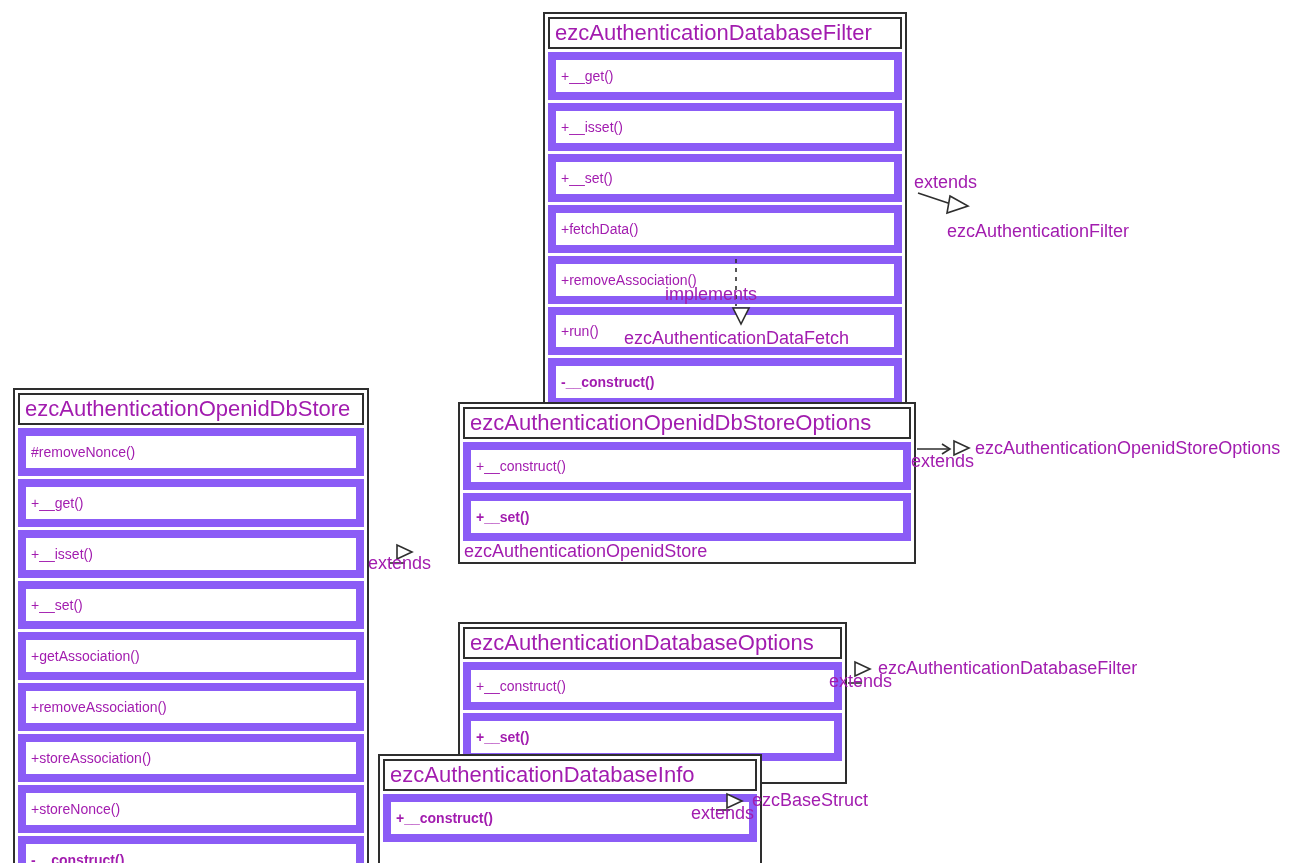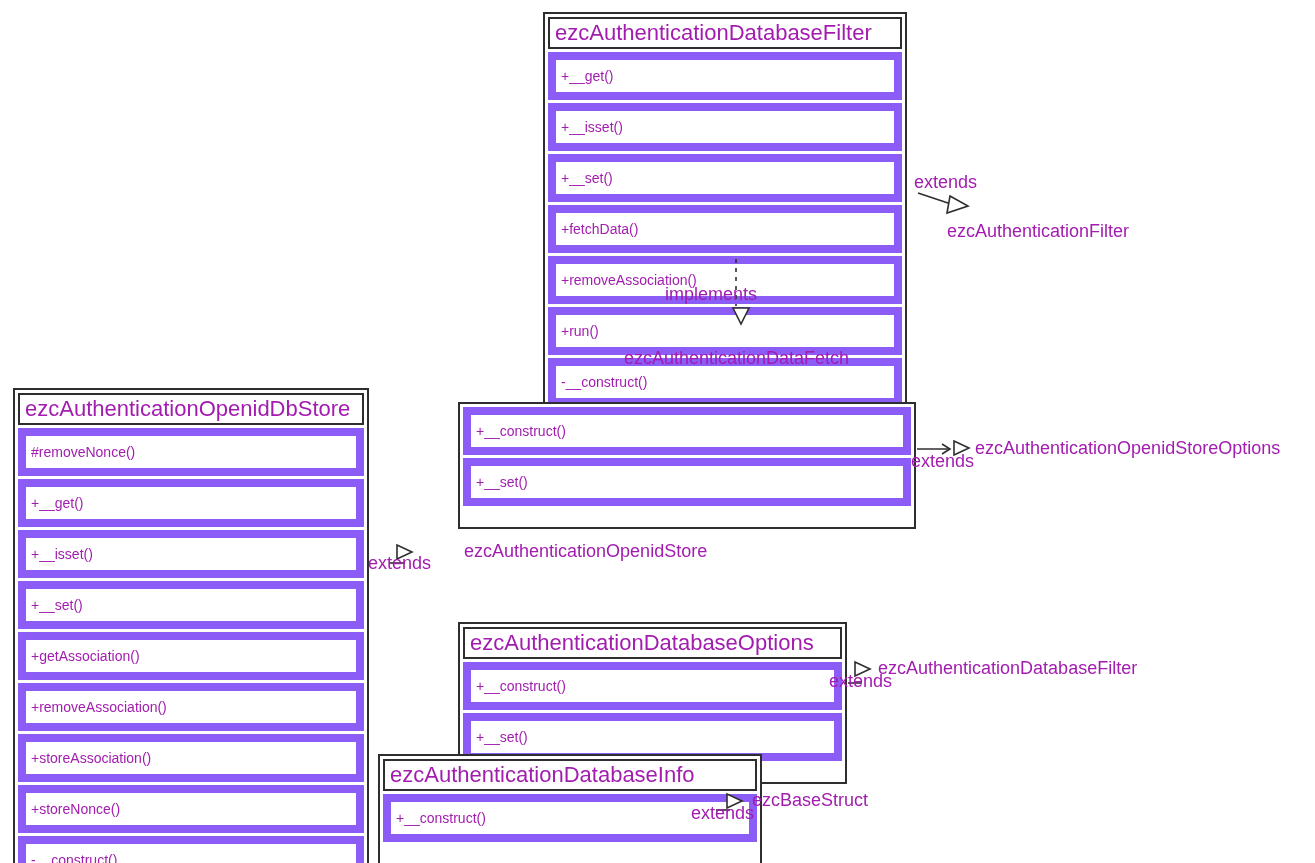--- a/index.html
+++ b/index.html
@@ -38,21 +38,21 @@
   .uml-method {
     box-sizing: border-box;
     border: 8px solid #8b5cf6;
     font-size: 14px;
     line-height: 20px;
     padding: 6px 5px;
     margin-bottom: 3px;
     white-space: nowrap;
     overflow: hidden;
   }
-  .uml-method:last-child { margin-bottom: 18px; }
+  .uml-method:last-child { margin-bottom: 18px; font-weight: bold; }
   svg.overlay {
     position: absolute;
     left: 0; top: 0;
     z-index: 5;
     pointer-events: none;
   }
   .rel-label {
     position: absolute;
     font-size: 18px;
     line-height: 20px;
@@ -109,20 +109,21 @@
         <div class="uml-method">+__set()</div>
         <div class="uml-method">+getAssociation()</div>
         <div class="uml-method">+removeAssociation()</div>
         <div class="uml-method">+storeAssociation()</div>
         <div class="uml-method">+storeNonce()</div>
         <div class="uml-method">-__construct()</div>
       </div>
   </div>
 
   <div class="uml-class" style="left:458px; top:402px; width:458px;">
+    <div class="uml-title">ezcAuthenticationOpenidDbStoreOptions</div>
     <div class="uml-methods">
         <div class="uml-method">+__construct()</div>
         <div class="uml-method">+__set()</div>
       </div>
   </div>
 
   <div class="uml-class" style="left:458px; top:622px; width:389px;">
     <div class="uml-title">ezcAuthenticationDatabaseOptions</div>
     <div class="uml-methods">
         <div class="uml-method">+__construct()</div>
@@ -134,21 +135,21 @@
     <div class="uml-title">ezcAuthenticationDatabaseInfo</div>
     <div class="uml-methods">
         <div class="uml-method">+__construct()</div>
       </div>
   </div>
 
   <div class="rel-label" style="left:914px; top:172px;">extends</div>
   <div class="rel-label" style="left:947px; top:221px;">ezcAuthenticationFilter</div>
 
   <div class="rel-label" style="left:665px; top:284px;">implements</div>
-  <div class="rel-label" style="left:624px; top:348px;text-align:center;">ezcAuthenticationDataFetch</div>
+  <div class="rel-label" style="left:624px; top:328px;text-align:center;">ezcAuthenticationDataFetch</div>
 
   <div class="rel-label" style="left:368px; top:553px;">extends</div>
   <div class="rel-label" style="left:436px; top:541px;margin-left:28px;">ezcAuthenticationOpenidStore</div>
 
   <div class="rel-label" style="left:911px; top:451px;">extends</div>
   <div class="rel-label" style="left:975px; top:438px;">ezcAuthenticationOpenidStoreOptions</div>
 
   <div class="rel-label" style="left:829px; top:671px;">extends</div>
   <div class="rel-label" style="left:878px; top:658px;">ezcAuthenticationDatabaseFilter</div>
 

